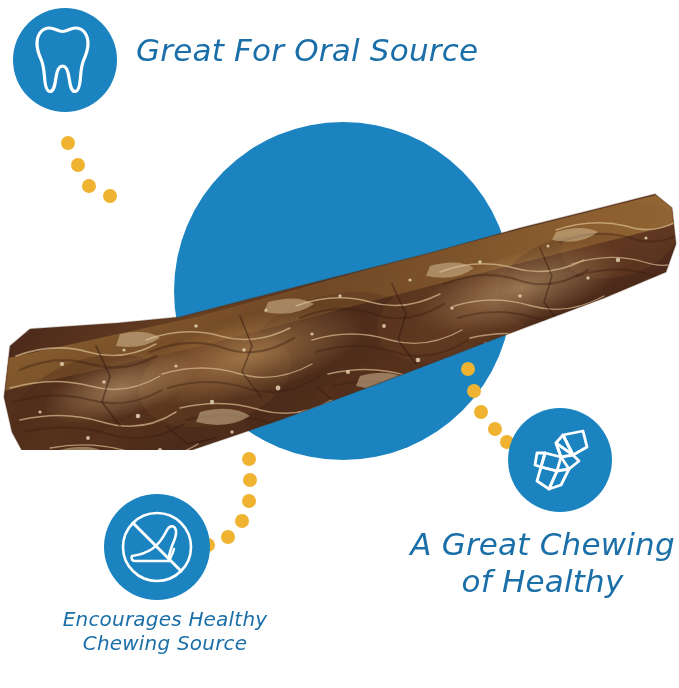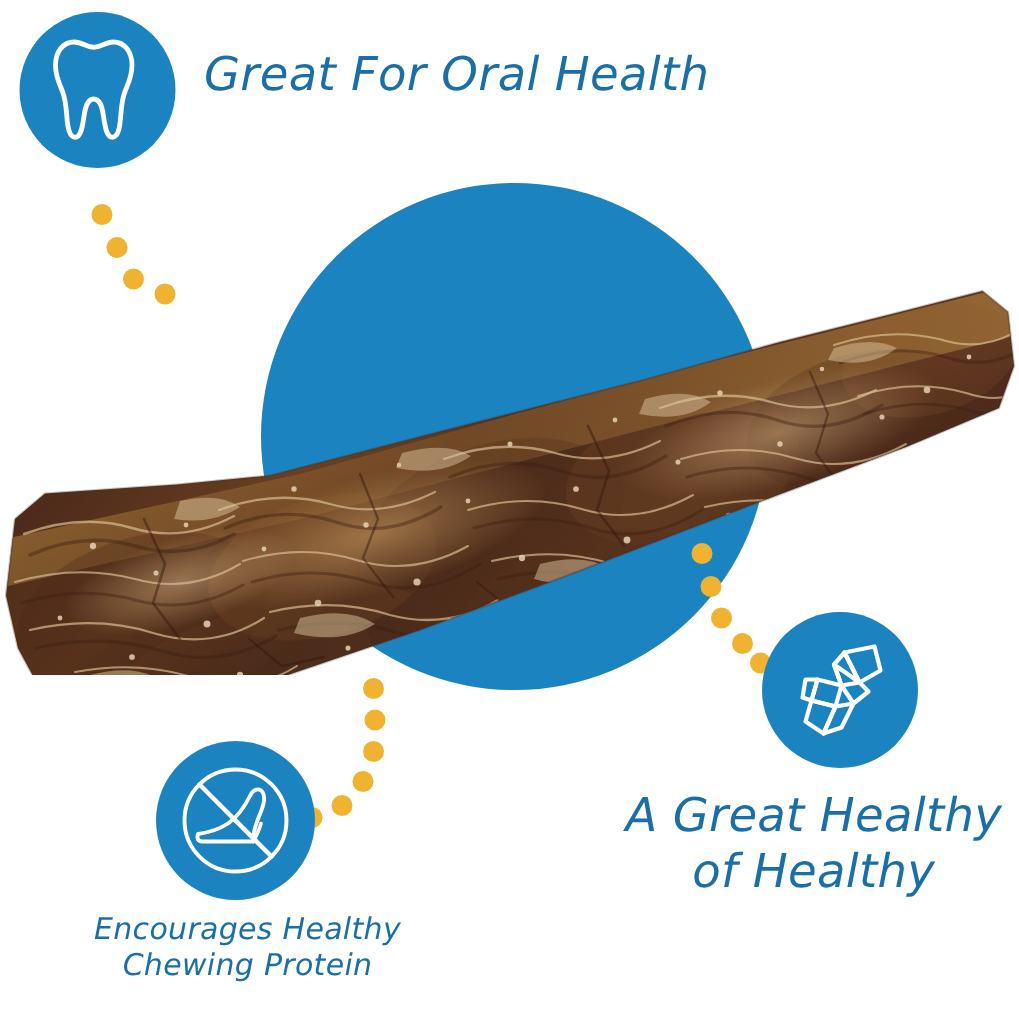--- a/index.html
+++ b/index.html
@@ -336,19 +336,19 @@
           <path d="M 22,30 L 38,34 L 34,48 L 18,44 Z"></path>
           <path d="M 22,30 L 18,44 L 12,42 L 14,30 Z"></path>
 
           <path d="M 34,48 L 46,46 L 38,62 L 26,66 Z"></path>
           <path d="M 18,44 L 34,48 L 26,66 L 14,58 Z"></path>
         </g>
       </svg>
     </span>
   </div>
 
-  <div class="label label-oral">Great For Oral Health</div>
-
-  <div class="label label-chew"><span>Encourages Healthy</span><br><span>Chewing Protein</span></div>
-
-  <div class="label label-protein"><span>A Great Healthy</span><br><span>of Healthy</span></div>
+  <div class="label label-oral">Great For Oral Source</div>
+
+  <div class="label label-chew"><span>Encourages Healthy</span><br><span>Chewing Source</span></div>
+
+  <div class="label label-protein"><span>A Great Chewing</span><br><span>of Healthy</span></div>
 
 </div>
 
 </body></html>

